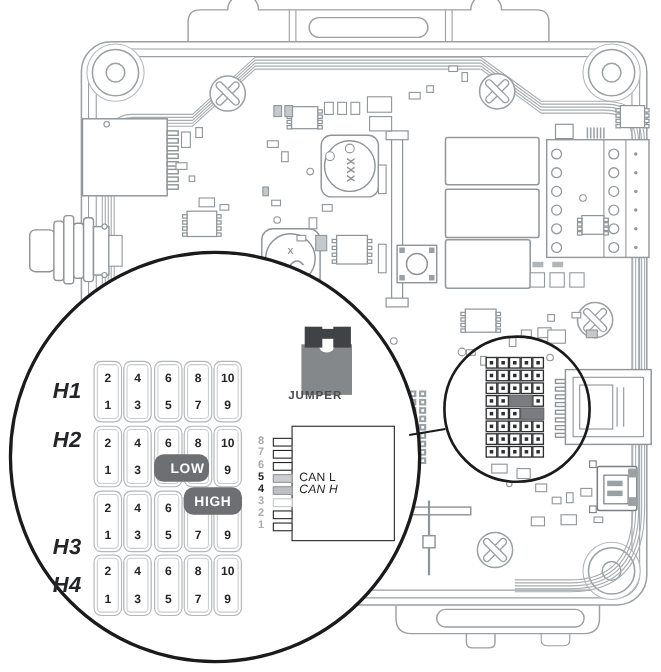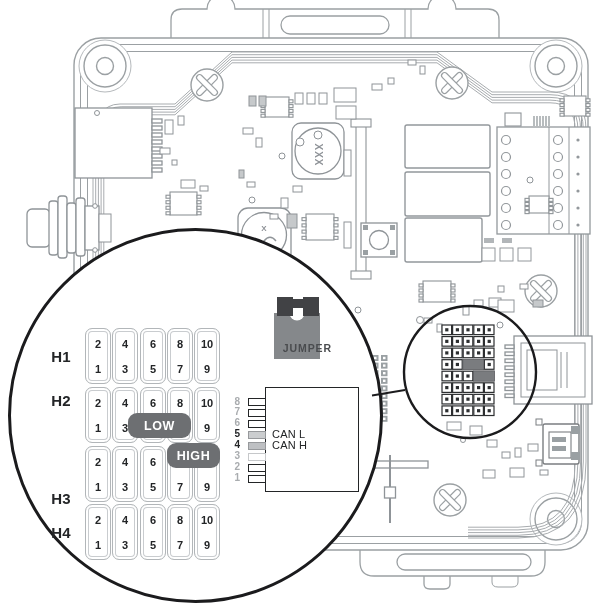--- a/index.html
+++ b/index.html
@@ -5,30 +5,30 @@
   html,body{margin:0;padding:0;background:#fff;}
   body{font-family:"Liberation Sans",sans-serif;-webkit-font-smoothing:antialiased;}
   .stage{position:relative;width:601px;height:611px;background:#fff;overflow:hidden;}
   .abs{position:absolute;}
   svg{display:block;}
   
   .mag-circle{position:absolute;left:8px;top:228px;width:375px;height:375px;border:3px solid #1b1b1d;
               border-radius:50%;background:#fff;box-sizing:border-box;z-index:2;}
   
   .hlabel{position:absolute;left:42px;width:38px;height:56px;display:flex;align-items:center;justify-content:center;
-          font-weight:bold;font-size:15px;color:#232527;z-index:3;letter-spacing:.2px;}
+          font-weight:bold;font-size:20px;color:#232527;z-index:3;letter-spacing:.2px;font-style:italic;}
   .cell{position:absolute;width:26px;height:56px;background:#fff;border:1px solid #b2b6b9;border-radius:7px;
         box-shadow:inset 0 0 0 2px #ffffff, inset 0 0 0 3px #c9cccf;box-sizing:border-box;z-index:3;}
   .num-top,.num-bot{position:absolute;left:0;width:100%;text-align:center;font-weight:bold;font-size:11px;color:#232527;}
   .num-top{top:9px;} .num-bot{top:34px;}
   .badge{position:absolute;height:25px;border-radius:9px;background:#6d6f72;color:#fff;font-weight:bold;font-size:12.5px;
          display:flex;align-items:center;justify-content:center;letter-spacing:.6px;z-index:4;}
   
   .jumper-ic{position:absolute;left:272px;top:294px;z-index:3;}
-  .jumper-lab{position:absolute;left:262px;top:342px;width:70px;text-align:right;font-weight:bold;font-size:10.5px;
+  .jumper-lab{position:absolute;left:262px;top:354px;width:70px;text-align:left;font-weight:bold;font-size:10.5px;
               color:#4a4c4f;letter-spacing:.9px;z-index:3;}
   
   .conn-box{position:absolute;left:265px;top:387px;width:94px;height:105px;border:1.8px solid #232527;background:#fff;
             box-sizing:border-box;z-index:3;}
   .stub{position:absolute;left:248px;width:18px;height:8px;background:#fff;border:1.6px solid #232527;box-sizing:border-box;z-index:3;}
   .stub.can_l{background:#cbcdcf;border-color:#97999c;}
   .stub.can_h{background:#bec0c3;border-color:#97999c;}
   .stub.faint{border-color:#c6c8ca;}
   .pinnum{position:absolute;left:222px;width:18px;text-align:right;font-weight:bold;font-size:10px;color:#a9acaf;z-index:3;}
   .pinnum.emph{color:#232527;}
@@ -524,21 +524,21 @@
       <div class="cell" style="left: 140px; top: 387px;">
         <span class="num-top">6</span>
       </div>
       <div class="cell" style="left: 167px; top: 387px;">
         <span class="num-top">8</span>
       </div>
       <div class="cell" style="left: 194px; top: 387px;">
         <span class="num-top">10</span>
         <span class="num-bot">9</span>
       </div>
-      <div class="badge" style="left: 128px; width: 63px; top: 413px;">LOW</div>
+      <div class="badge" style="left: 140px; width: 39px; top: 413px; padding-left: 11px;">LOW</div>
       <div class="hlabel" style="top: 470px;">H3</div>
       <div class="cell" style="left: 85px; top: 446px;">
         <span class="num-top">2</span>
         <span class="num-bot">1</span>
       </div>
       <div class="cell" style="left: 112px; top: 446px;">
         <span class="num-top">4</span>
         <span class="num-bot">3</span>
       </div>
       <div class="cell" style="left: 140px; top: 446px;">
@@ -596,19 +596,19 @@
       <div class="pinnum emph" style="top: 428.29px;">5</div>
       <div class="stub can_h" style="top: 441.72px;"></div>
       <div class="pinnum emph" style="top: 439.22px;">4</div>
       <div class="stub faint" style="top: 452.65px;"></div>
       <div class="pinnum" style="top: 450.15px;">3</div>
       <div class="stub open" style="top: 463.58px;"></div>
       <div class="pinnum" style="top: 461.08px;">2</div>
       <div class="stub open" style="top: 474.51px;"></div>
       <div class="pinnum" style="top: 472.01px;">1</div>
       <div class="signal" style="top: 427.79px;">CAN L</div>
-      <div class="signal" style="top: 438.72px;">CAN H</div>
+      <div class="signal" style="top: 438.72px; font-style: italic;">CAN H</div>
     </div>
 
   <svg class="overlay-svg" width="601" height="611" viewBox="0 0 601 611">
     <line x1="372" y1="395.5" x2="405" y2="390" stroke="#1b1b1d" stroke-width="1.8"></line>
   </svg>
 </div>
 
 </body></html>

